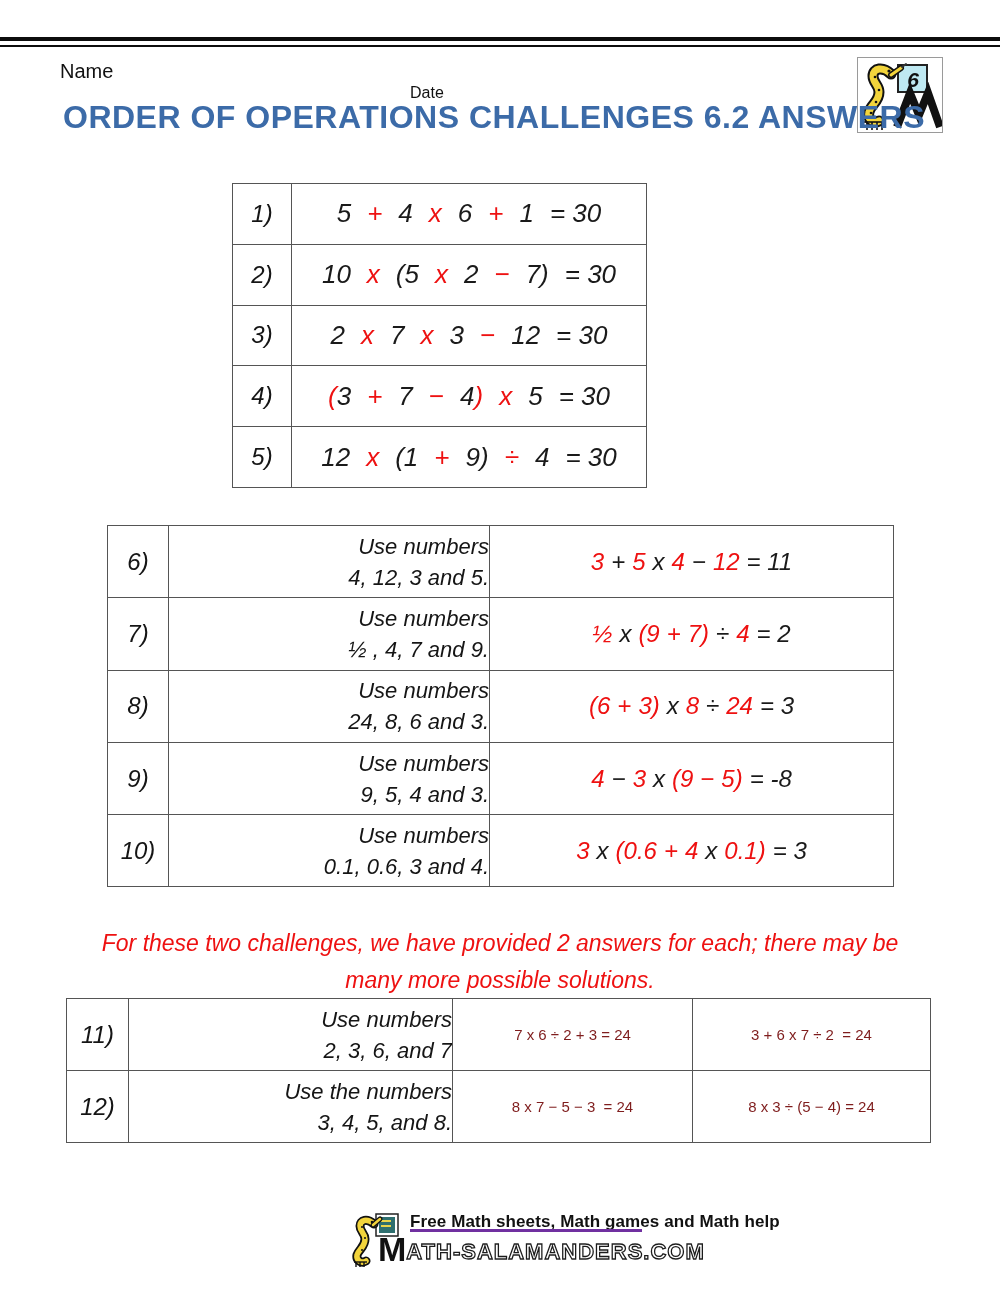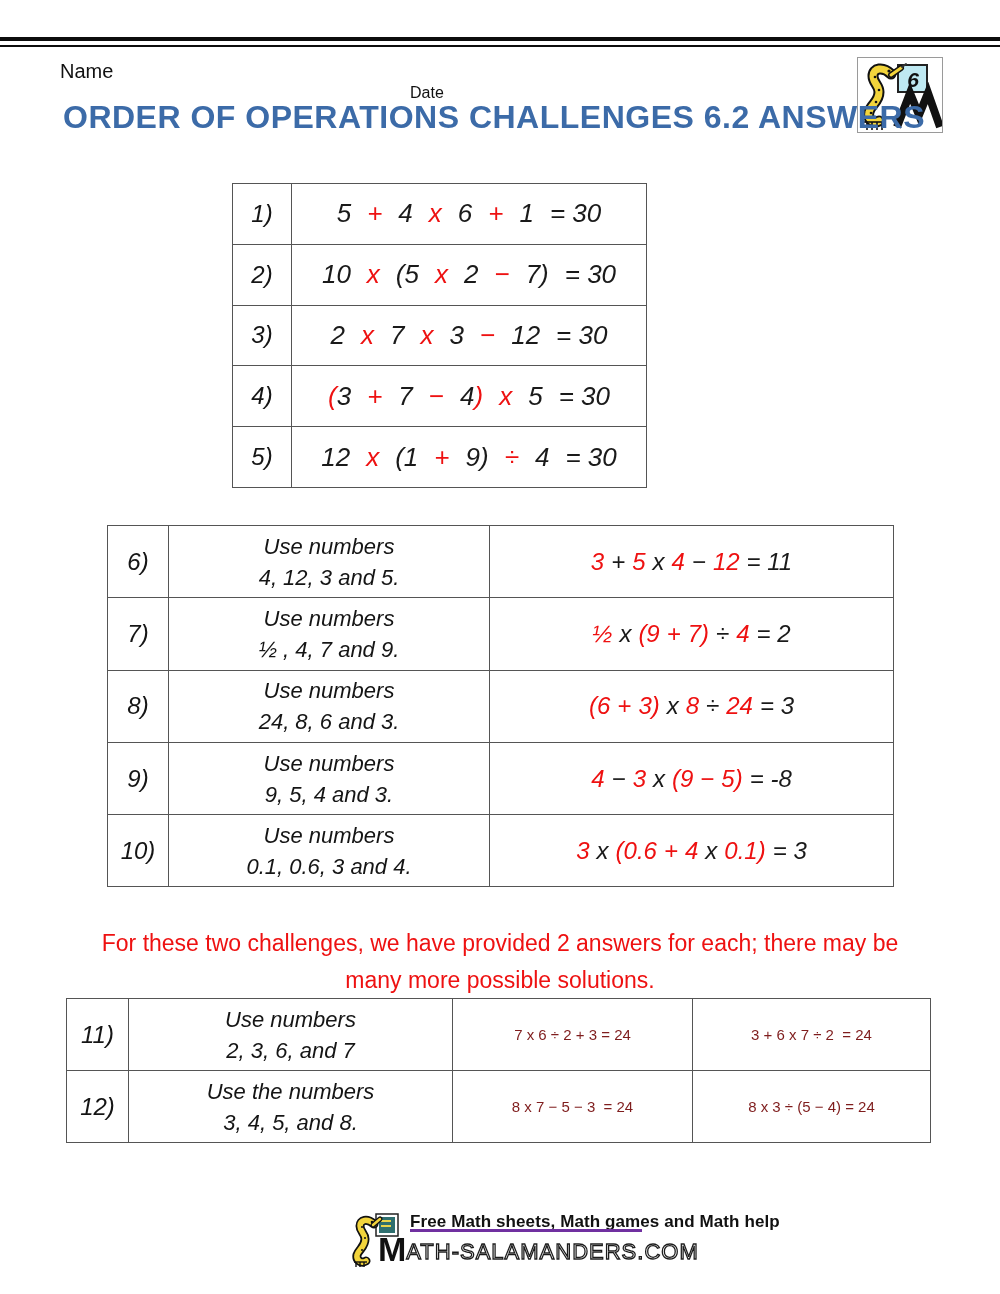--- a/index.html
+++ b/index.html
@@ -18,51 +18,51 @@
               letter-spacing:0.5px;color:#3c6ba8;white-space:nowrap;}
 
   
   .grade-badge{position:absolute;left:857px;top:57px;width:86px;height:76px;
                border:1px solid #9a9a9a;background:#fff;box-sizing:border-box;}
 
   
   table.ws{border-collapse:collapse;table-layout:fixed;position:absolute;}
   table.ws td{border:1.6px solid #555;padding:0;vertical-align:middle;overflow:hidden;}
   .numcell{font-style:italic;font-size:24px;text-align:center;color:#151515;}
-  .desc{font-style:italic;font-size:22px;line-height:31px;text-align:center;color:#151515;}
+  .desc{font-style:italic;font-size:22px;line-height:31px;text-align:right;color:#151515;}
   .eq{display:flex;justify-content:center;align-items:center;font-style:italic;white-space:pre;}
   .t1eq{font-size:26px;}
   .t2eq{font-size:24px;}
   .tk{display:inline-block;}
   .t1eq .tk + .tk{margin-left:16px;}
   .t2eq .tk + .tk{margin-left:7px;}
   .tk.join{margin-left:0 !important;}
   .blk{color:#1a1a1a;}
   .red{color:#ee1111;}
   .ans{font-size:15px;color:#7f1d1d;text-align:center;white-space:pre;}
 
   #table1{left:232px;top:183px;width:414px;}
   #table1 tr{height:60.8px;}
   #table2{left:107px;top:525px;width:786px;}
   #table2 tr{height:72.3px;}
   #table3{left:66px;top:998px;width:864px;}
   #table3 tr{height:72px;margin-top:17px;}
 
   .notice{position:absolute;left:0;top:925px;width:1000px;text-align:center;
-          font-size:23px;line-height:37px;color:#ee1111;}
+          font-style:italic;font-size:23px;line-height:37px;color:#ee1111;}
 
   
   .footer{position:absolute;left:352px;top:1208px;width:320px;height:64px;}
   .footer-tagline{position:absolute;left:58px;top:4px;font-size:17px;font-weight:bold;
                   color:#111;letter-spacing:0.1px;white-space:nowrap;}
   .purple-rule{position:absolute;left:58px;top:21px;width:232px;height:3px;background:#7030a0;}
   .wordmark{position:absolute;left:26px;top:24px;display:flex;align-items:flex-end;white-space:nowrap;}
   .wm-m{font-size:34px;line-height:34px;font-weight:900;color:#111;
         font-family:"Liberation Sans",sans-serif;}
-  .wm-rest{font-size:22px;line-height:28px;font-weight:400;letter-spacing:1px;color:#fff;
+  .wm-rest{font-size:22px;line-height:28px;font-weight:700;letter-spacing:1px;color:#fff;
            -webkit-text-stroke:1.3px #1b1b1b;font-family:"Liberation Sans",sans-serif;}
 </style>
 </head>
 <body>
 
 <div id="page">
 
   <div class="top-rule"></div>
 
   <div class="name-label">Name</div>

